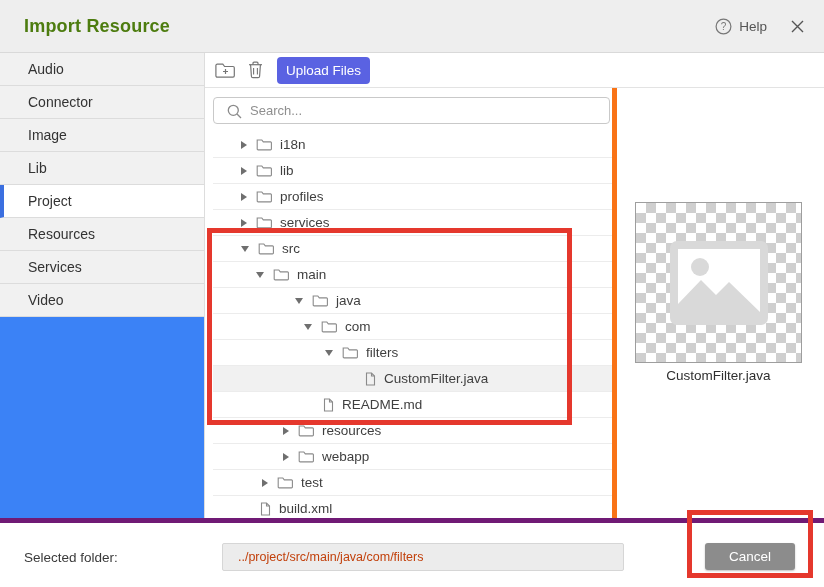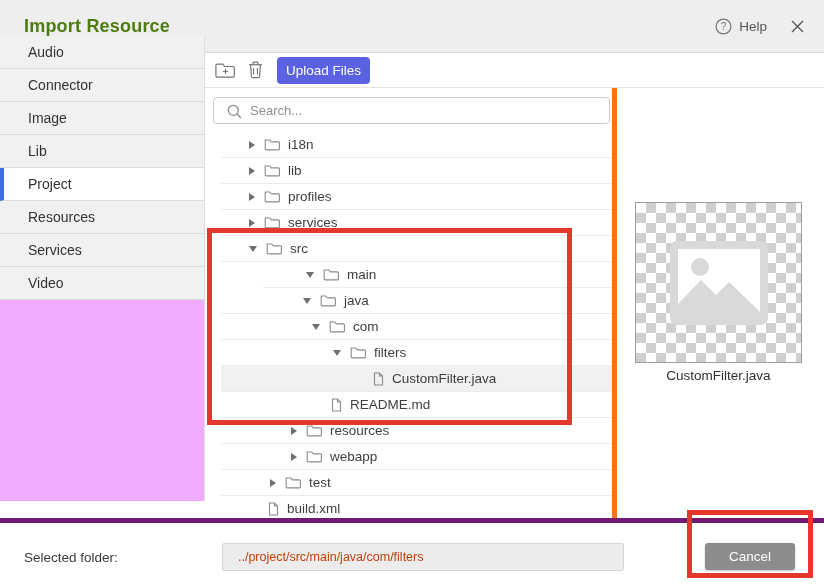--- a/index.html
+++ b/index.html
@@ -10,21 +10,21 @@
   
   .header { position:absolute; left:0; top:0; width:824px; height:53px; background:#eeeeee;
             border-bottom:1px solid #d9d9d9; display:flex; align-items:center; }
   .title { margin-left:24px; font-size:18px; font-weight:700; color:#4d7c0f; letter-spacing:.2px; }
   .header-right { margin-left:auto; display:flex; align-items:center; gap:10px; margin-right:20px; }
   .help-wrap { display:flex; align-items:center; gap:7px; cursor:pointer; }
   .help-label { font-size:13.5px; color:#555; }
   .close-btn { margin-left:14px; display:flex; align-items:center; cursor:pointer; }
 
   
-  .sidebar { position:absolute; left:0; top:36px; width:205px; height:465px; background:#f0abfc;
+  .sidebar { position:absolute; left:0; top:53px; width:205px; height:465px; background:#3b82f6;
              border-right:1px solid #ddd; }
   .side-item { height:33px; background:#f1f1f1; border-bottom:1px solid #dcdcdc;
                display:flex; align-items:center; padding-left:28px; font-size:14px; color:#333;
                cursor:pointer; }
   .side-item.active { background:#fff; border-left:4px solid #3b6fe0; padding-left:24px; }
 
   
   .toolbar { position:absolute; left:205px; top:53px; width:619px; height:35px; background:#fff;
              border-bottom:1px solid #e3e3e3; display:flex; align-items:center; padding-left:10px; }
   .tool-icon { display:flex; align-items:center; justify-content:center; cursor:pointer; }
@@ -36,21 +36,21 @@
   
   .tree-panel { position:absolute; left:205px; top:88px; width:412px; height:430px; background:#fff;
                 border-right:5px solid #f97316; overflow:hidden; }
   .search-wrap { position:absolute; left:8px; top:9px; width:397px; height:27px;
                  border:1px solid #c9c9c9; border-radius:4px; background:#fff; }
   .search-wrap svg { position:absolute; left:13px; top:6px; }
   .search-input { position:absolute; left:0; top:0; width:100%; height:100%; border:none; outline:none;
                   background:transparent; padding-left:36px; font-size:13px; color:#444;
                   font-family:"Liberation Sans",sans-serif; }
   .search-input::placeholder { color:#8f8f8f; }
-  .tree { position:absolute; left:16px; top:44px; width:412px; }
+  .tree { position:absolute; left:8px; top:44px; width:412px; }
   .tree-row { height:26px; display:flex; align-items:center; border-bottom:1px solid #ececec;
               font-size:13.5px; color:#3f3f3f; cursor:pointer; background:#fff; }
   .tree-row.selected { background:#f1f1f1; }
   .caret { width:0; height:0; margin-right:9px; flex:none; }
   .caret.right { border-left:6px solid #6f6f6f; border-top:4px solid transparent; border-bottom:4px solid transparent; }
   .caret.down  { border-top:6px solid #6f6f6f; border-left:4px solid transparent; border-right:4px solid transparent; }
   .tree-icon { display:flex; align-items:center; margin-right:8px; flex:none; }
 
   
   .preview-panel { position:absolute; left:617px; top:88px; width:207px; height:430px; background:#fff; }
@@ -207,21 +207,21 @@
         </div>
         <div class="tree-row" style="padding-left: 28px;">
           <span class="caret down"></span>
           <span class="tree-icon">
             <svg width="16" height="13" viewBox="0 0 16 13">
               <path d="M1.2 2 h4.6 l1.5 1.9 h7.2 a0.9 0.9 0 0 1 0.9 0.9 V11 a0.9 0.9 0 0 1 -0.9 0.9 H2.1 A0.9 0.9 0 0 1 1.2 11 Z" fill="none" stroke="#8a8a8a" stroke-width="1.1"></path>
             </svg>
           </span>
           <span class="tree-label">src</span>
         </div>
-        <div class="tree-row" style="padding-left: 43px; margin-left: 42px;">
+        <div class="tree-row" style="padding-left: 43px;">
           <span class="caret down"></span>
           <span class="tree-icon">
             <svg width="16" height="13" viewBox="0 0 16 13">
               <path d="M1.2 2 h4.6 l1.5 1.9 h7.2 a0.9 0.9 0 0 1 0.9 0.9 V11 a0.9 0.9 0 0 1 -0.9 0.9 H2.1 A0.9 0.9 0 0 1 1.2 11 Z" fill="none" stroke="#8a8a8a" stroke-width="1.1"></path>
             </svg>
           </span>
           <span class="tree-label">main</span>
         </div>
         <div class="tree-row" style="padding-left: 82px;">
           <span class="caret down"></span>

